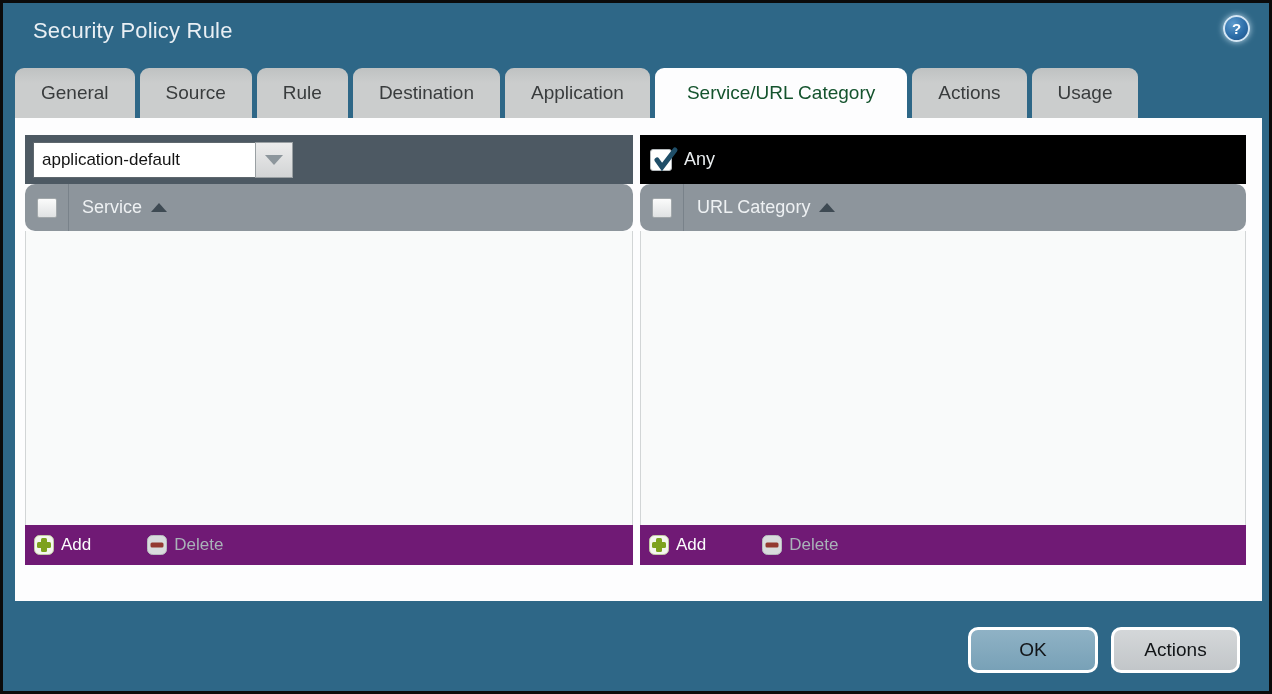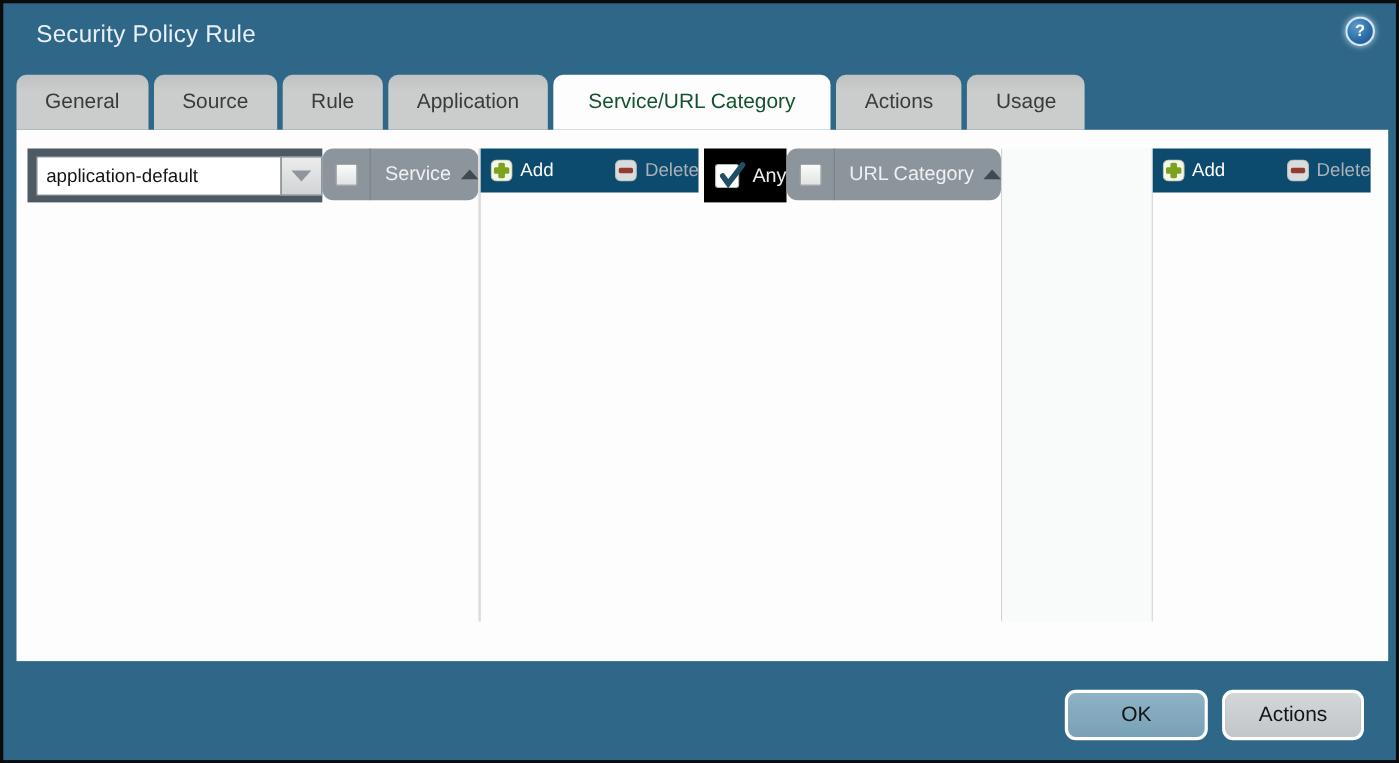--- a/index.html
+++ b/index.html
@@ -46,21 +46,21 @@
   }
 
   
   .content {
     position: absolute; left: 12px; top: 115px;
     width: 1247px; height: 483px;
     background: #fdfdfe;
   }
   .panel {
     position: absolute; top: 17px; height: 430px;
-    display: flex; flex-direction: row;
+    display: flex; flex-direction: column;
   }
   .panel.left  { left: 10px;  width: 608px; }
   .panel.right { left: 625px; width: 606px; }
 
   .panel-top { height: 49px; flex: none; display: flex; align-items: center; }
   .panel.left  .panel-top { background: #4d5963; padding-left: 8px; }
   .panel.right .panel-top { background: #000000; padding-left: 10px; }
 
   .combo { display: flex; align-items: stretch; height: 36px; }
   .combo-input {
@@ -109,21 +109,21 @@
     border-left: 8px solid transparent; border-right: 8px solid transparent;
     border-bottom: 9px solid #3e4a53;
   }
 
   .list-body {
     flex: 1; background: #f9fafa;
     border-left: 1px solid #d2d5d6; border-right: 1px solid #d2d5d6;
   }
 
   .panel-toolbar {
-    height: 40px; flex: none; background: #0c4a6e;
+    height: 40px; flex: none; background: #701a75;
     display: flex; align-items: center; padding-left: 9px; gap: 20px;
   }
   .tool-btn { display: flex; align-items: center; gap: 7px; cursor: pointer; }
   .tool-btn .label { font-size: 17px; color: #fbfcfc; }
   .tool-btn.disabled { cursor: default; padding-left: 36px; }
   .tool-btn.disabled .label { color: #a9b2b8; }
 
   
   .btn {
     position: absolute; top: 624px; height: 46px;
@@ -143,20 +143,21 @@
 </head>
 <body>
 
 <div class="dialog-title">Security Policy Rule</div>
 <div class="help-btn">?</div>
 
 <div class="tab-row">
   <div class="tab">General</div>
   <div class="tab">Source</div>
   <div class="tab">Rule</div>
+  <div class="tab">Destination</div>
   <div class="tab">Application</div>
   <div class="tab active">Service/URL Category</div>
   <div class="tab">Actions</div>
   <div class="tab">Usage</div>
 </div>
 
 <div class="content">
 
   <div class="panel left">
     <div class="panel-top">

